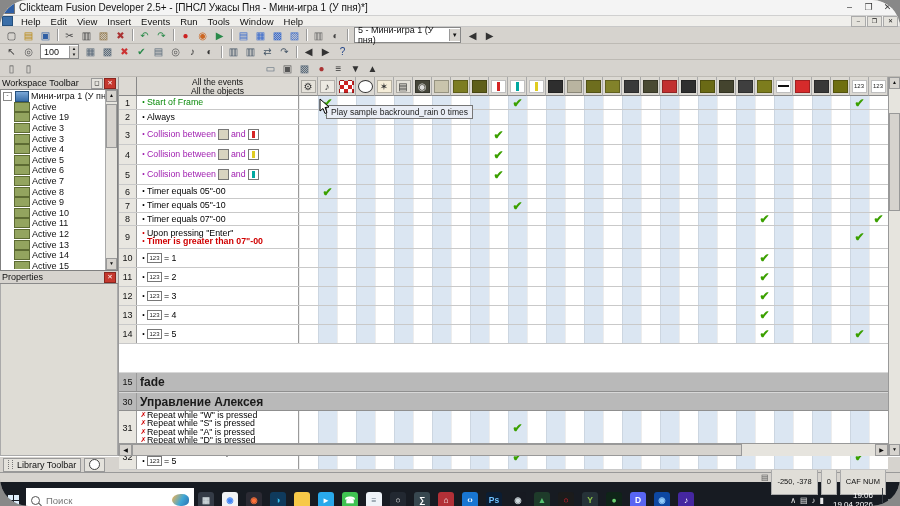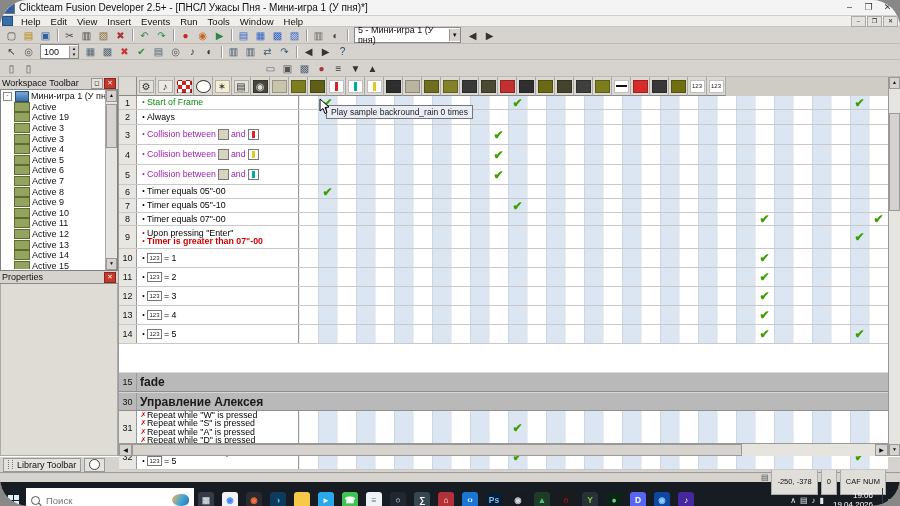--- a/index.html
+++ b/index.html
@@ -325,20 +325,24 @@
           <span class="ph-title">Properties</span>
           <span class="ph-btn ph-close">✕</span>
         </div>
         <div class="pr-body"></div>
       </div>
     </div>
 
     <div class="editor">
       <div class="ehead">
         <div class="corner"></div>
+        <div class="htitle">
+          <div>All the events</div>
+          <div>All the objects</div>
+        </div>
         <div class="gridcols" id="grid-cols">
             <div class="col-head">
               <div class="obj-ic" style="background: rgb(229, 226, 218);">⚙</div>
             </div>
             <div class="col-head">
               <div class="obj-ic" style="background: rgb(236, 233, 226);">♪</div>
             </div>
             <div class="col-head">
               <div class="obj-ic chk"></div>
             </div>

